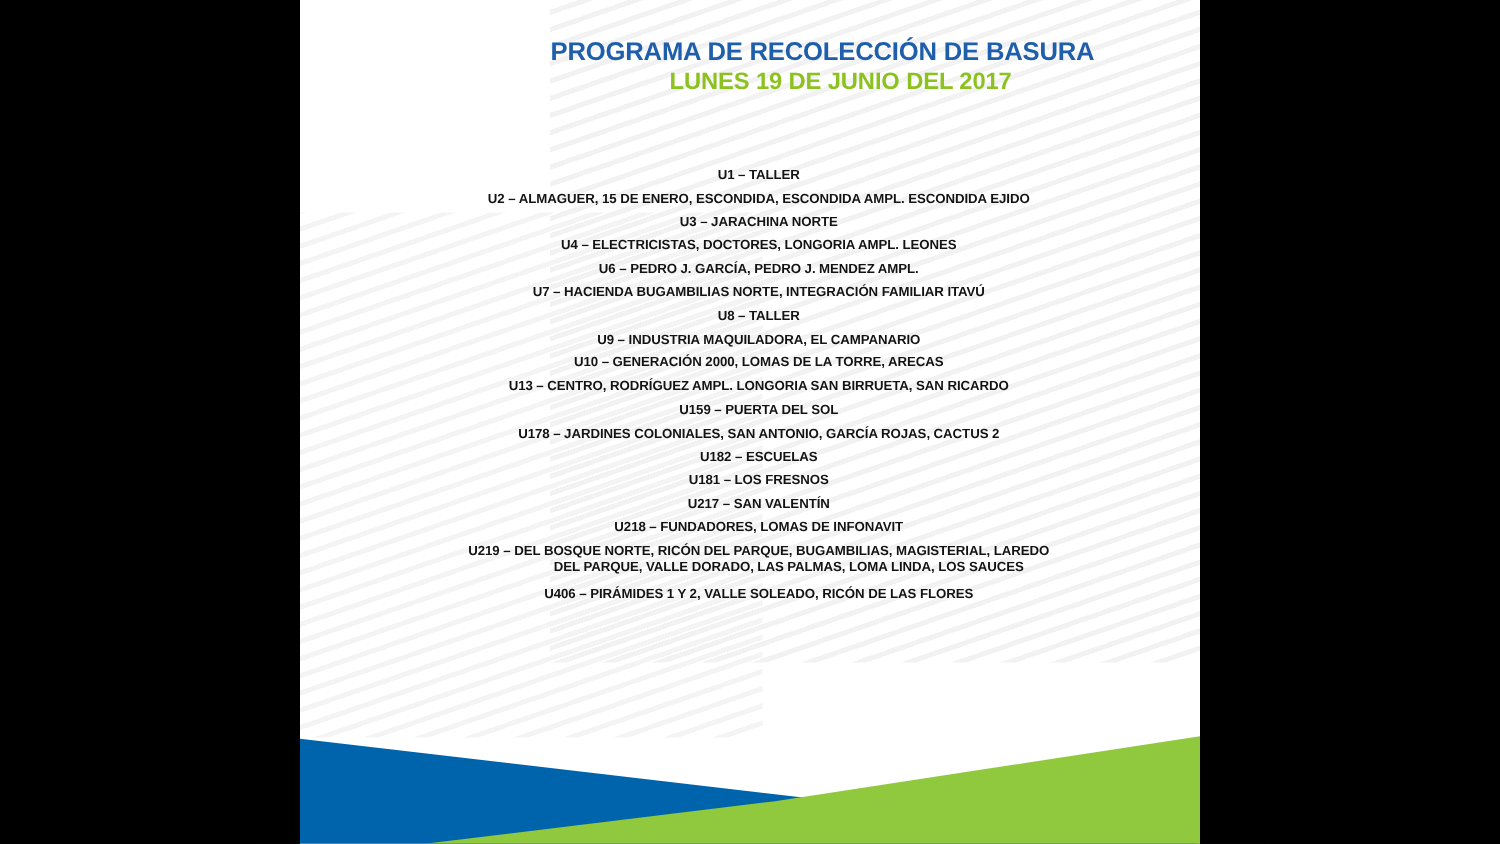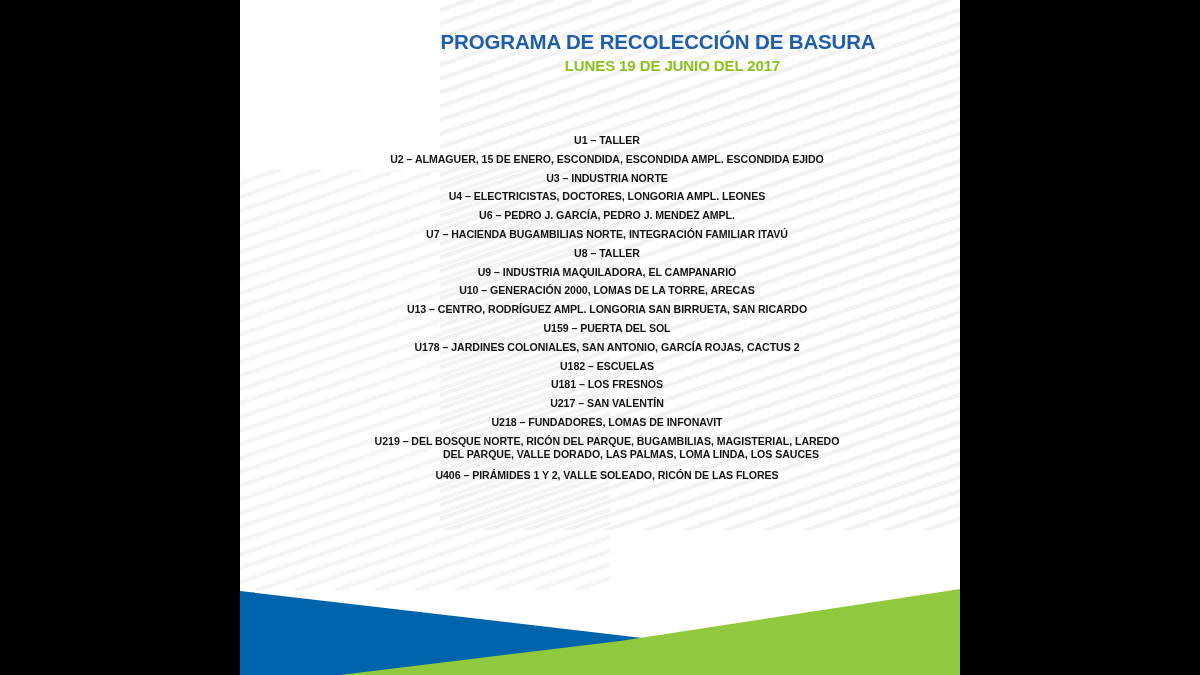--- a/index.html
+++ b/index.html
@@ -68,21 +68,21 @@
   .title {
     color: #1F5EAB;
     font-size: 20.5px;
     font-weight: bold;
     letter-spacing: -0.15px;
     line-height: 24px;
     white-space: nowrap;
   }
   .subtitle {
     color: #8CC220;
-    font-size: 15px;
+    font-size: 19px;
     font-weight: bold;
     letter-spacing: -0.1px;
     line-height: 23px;
     white-space: nowrap;
     padding-left: 29px;
   }
 
   
   .route-list {
     position: absolute;
@@ -144,21 +144,21 @@
     <div class="watermark wm-left"></div>
 
     <div class="header">
       <div class="title">PROGRAMA DE RECOLECCIÓN DE BASURA</div>
       <div class="subtitle">LUNES 19 DE JUNIO DEL 2017</div>
     </div>
 
     <div class="route-list">
         <div class="route-row"><span>U1 – TALLER</span></div>
         <div class="route-row"><span>U2 – ALMAGUER, 15 DE ENERO, ESCONDIDA, ESCONDIDA AMPL. ESCONDIDA EJIDO</span></div>
-        <div class="route-row"><span>U3 –  INDUSTRIA NORTE</span></div>
+        <div class="route-row"><span>U3 –  JARACHINA NORTE</span></div>
         <div class="route-row"><span>U4 – ELECTRICISTAS, DOCTORES, LONGORIA AMPL. LEONES</span></div>
         <div class="route-row"><span>U6 – PEDRO J. GARCÍA, PEDRO J. MENDEZ AMPL.</span></div>
         <div class="route-row"><span>U7 – HACIENDA BUGAMBILIAS NORTE, INTEGRACIÓN FAMILIAR ITAVÚ</span></div>
         <div class="route-row"><span>U8 – TALLER</span></div>
         <div class="route-row"><span>U9 –  INDUSTRIA MAQUILADORA, EL CAMPANARIO</span></div>
         <div class="route-row"><span>U10 – GENERACIÓN 2000, LOMAS DE LA TORRE, ARECAS</span></div>
         <div class="route-row"><span>U13 – CENTRO, RODRÍGUEZ AMPL. LONGORIA SAN BIRRUETA, SAN RICARDO</span></div>
         <div class="route-row"><span>U159 – PUERTA DEL SOL</span></div>
         <div class="route-row"><span>U178 – JARDINES COLONIALES, SAN ANTONIO, GARCÍA ROJAS, CACTUS 2</span></div>
         <div class="route-row"><span>U182 –  ESCUELAS</span></div>

